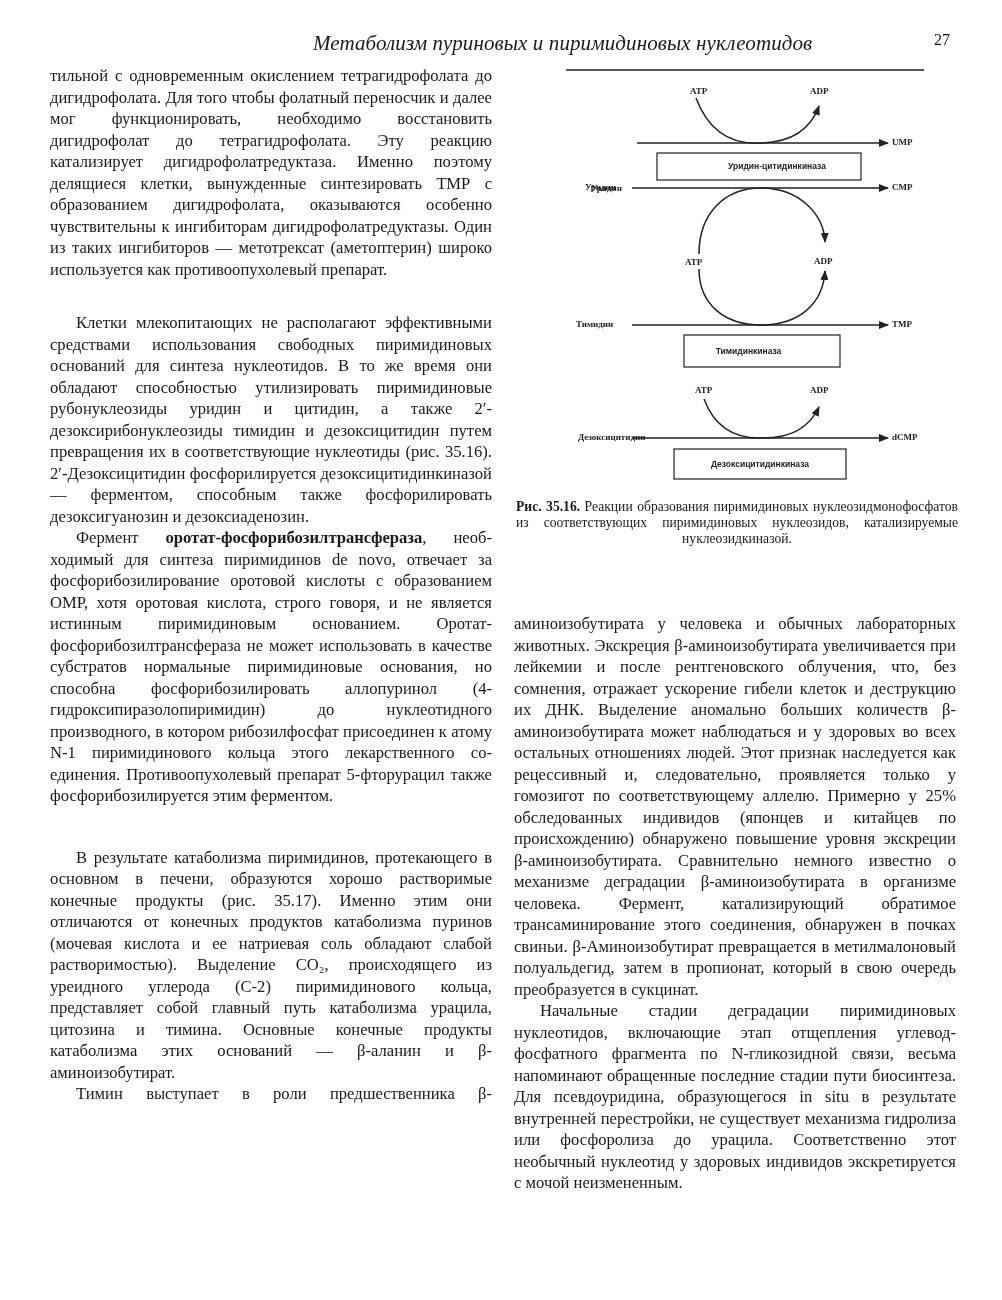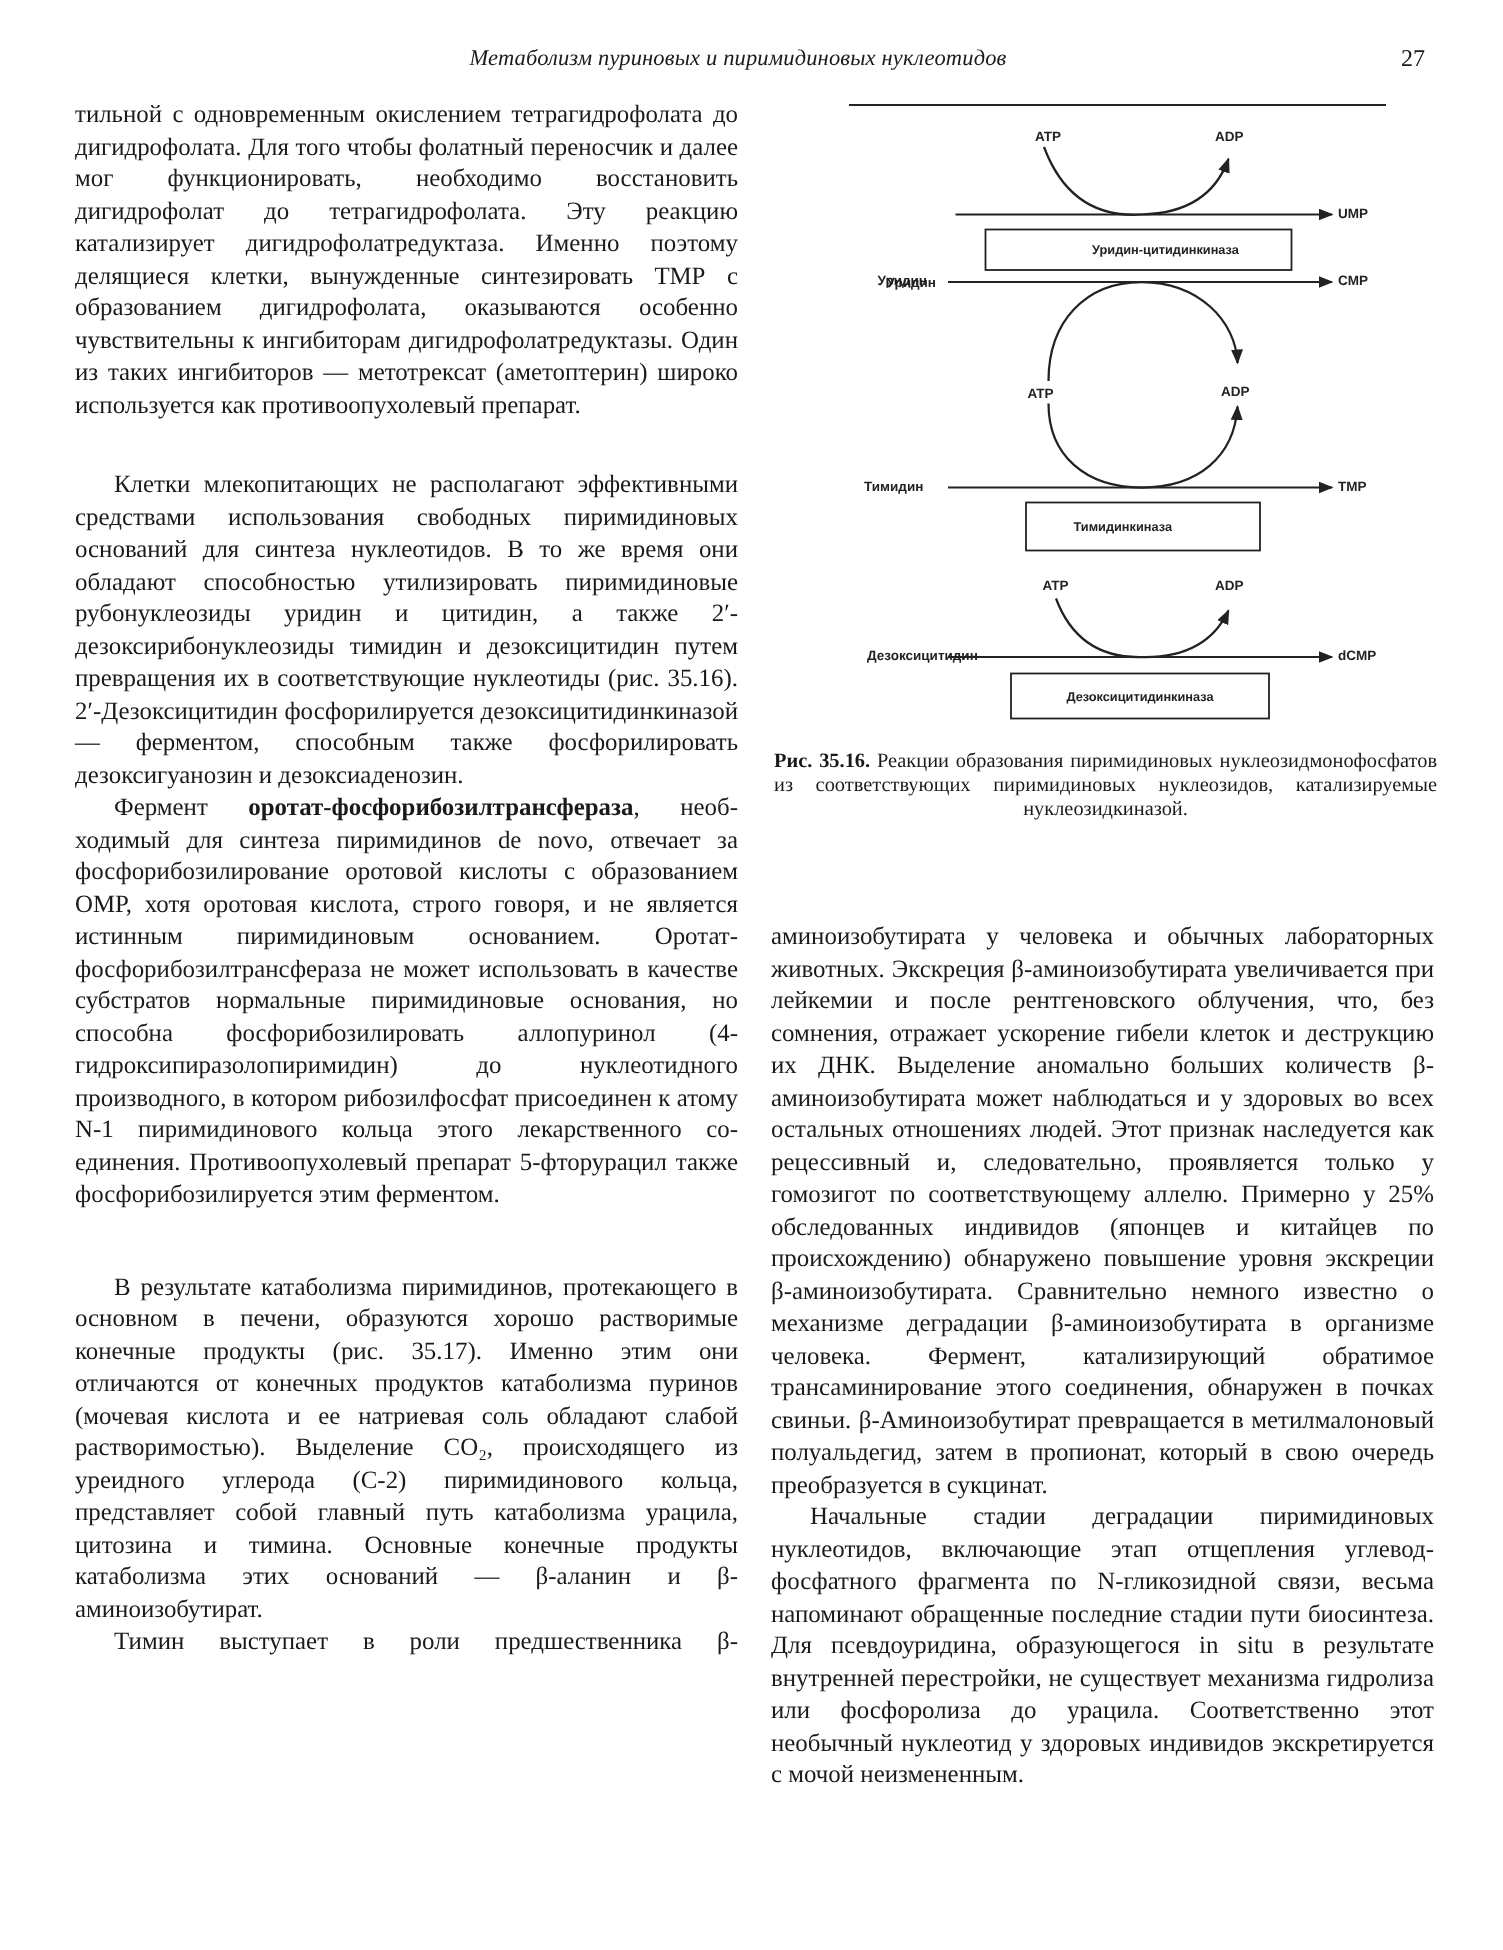--- a/index.html
+++ b/index.html
@@ -3,21 +3,21 @@
 <meta charset="utf-8">
 <style>
   html, body { margin: 0; padding: 0; background: #ffffff; }
   body {
     width: 1002px; height: 1300px; position: relative; overflow: hidden;
     color: #1a1a1a;
     font-family: "Liberation Serif", "DejaVu Serif", serif;
   }
   .running-head {
     position: absolute; top: 31px; left: 313px; width: 640px;
-    font-style: italic; font-size: 15px; letter-spacing: 0.1px;
+    font-style: italic; font-size: 21px; letter-spacing: 0.1px;
   }
   .page-number {
     position: absolute; top: 31px; left: 934px;
     font-size: 16px;
   }
   .col {
     position: absolute; width: 442px;
     font-size: 16.6px; line-height: 21.5px;
     text-align: justify; hyphens: manual;
   }
@@ -32,21 +32,21 @@
   .gap-a { height: 22px; }
   .gap-h { height: 10px; }
   .gap-b { height: 30px; }
   .b { font-weight: bold; }
 
   .figure {
     position: absolute; left: 514px; top: 64px; width: 442px; height: 430px;
   }
   .figure svg { position: absolute; left: 0; top: 0; }
   .fig-label {
-    position: absolute; font-family: Liberation Sans, sans-serif;
+    position: absolute; font-family: Liberation Serif, serif;
     font-weight: bold; font-size: 9px; color: #222; white-space: nowrap;
   }
   .fig-box-label {
     position: absolute; font-family: "Liberation Sans", "DejaVu Sans", sans-serif;
     font-weight: bold; font-size: 8.5px; color: #222; text-align: center;
   }
   .caption {
     position: absolute; left: 516px; top: 499px; width: 442px;
     font-size: 13.6px; line-height: 16px; text-align: justify;
     text-align-last: center;

